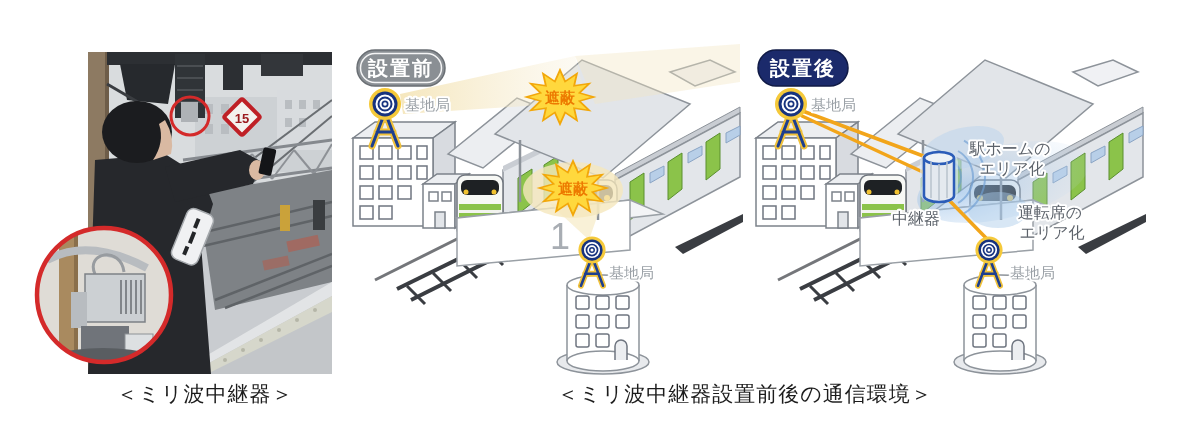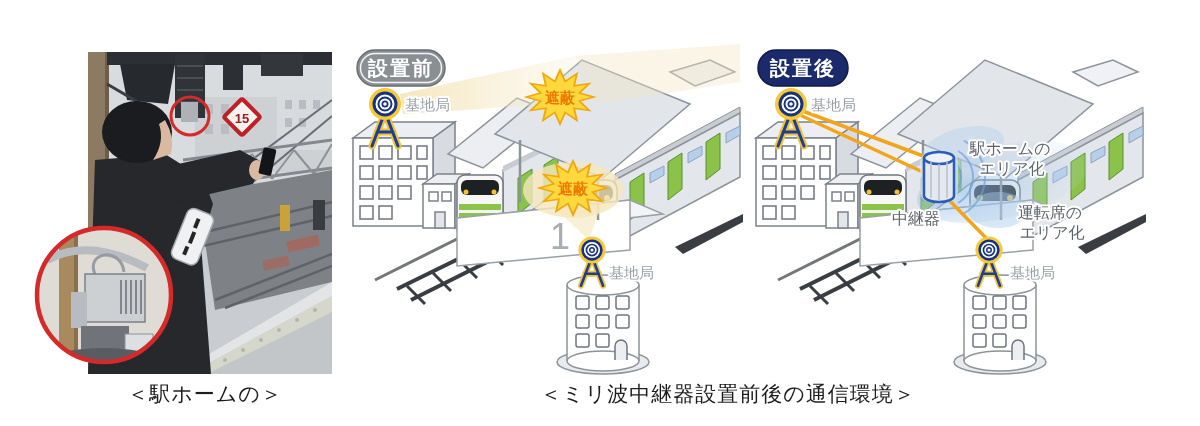--- a/index.html
+++ b/index.html
@@ -1,21 +1,21 @@
 <!DOCTYPE html>
 <html><head>
 <meta charset="utf-8">
 <style>
   html,body{margin:0;padding:0;background:#ffffff;}
   body{font-family:"Liberation Sans","DejaVu Sans",sans-serif;}
   .canvas{position:relative;width:1200px;height:426px;background:#fff;overflow:hidden;}
   .panel{position:absolute;}
   .caption{position:absolute;top:380px;font-size:21px;color:#1c1c1c;text-align:center;letter-spacing:1px;}
   .caption-left{left:40px;width:330px;}
-  .caption-right{left:413px;width:630px;}
+  .caption-right{left:430px;width:630px;}
   svg text{font-family:"Liberation Sans","DejaVu Sans",sans-serif;}
   .halo{paint-order:stroke;stroke:#ffffff;stroke-width:4px;stroke-linejoin:round;}
   .lbl{fill:#9aa0a6;font-size:15px;}
   .lbl-dark{fill:#5d636b;font-size:16px;}
   .badge-text{fill:#ffffff;font-size:20px;font-weight:bold;letter-spacing:2px;}
   .shield-text{fill:#ed7a00;font-size:15px;font-weight:bold;}
 </style>
 </head>
 <body>
 
@@ -520,16 +520,16 @@
       </g>
       <text x="262" y="236" class="lbl halo">基地局</text>
     </g>
 
     <g>
       <rect x="10" y="8" width="90" height="36" rx="18" fill="#1b2a6b" stroke="#101a45" stroke-width="1.5"></rect>
       <text x="55" y="33" text-anchor="middle" class="badge-text">設置後</text>
     </g>
   </svg>
 
-  <div class="caption caption-left">＜駅ホームの＞</div>
+  <div class="caption caption-left">＜ミリ波中継器＞</div>
   <div class="caption caption-right">＜ミリ波中継器設置前後の通信環境＞</div>
 
 </div>
 
 </body></html>

